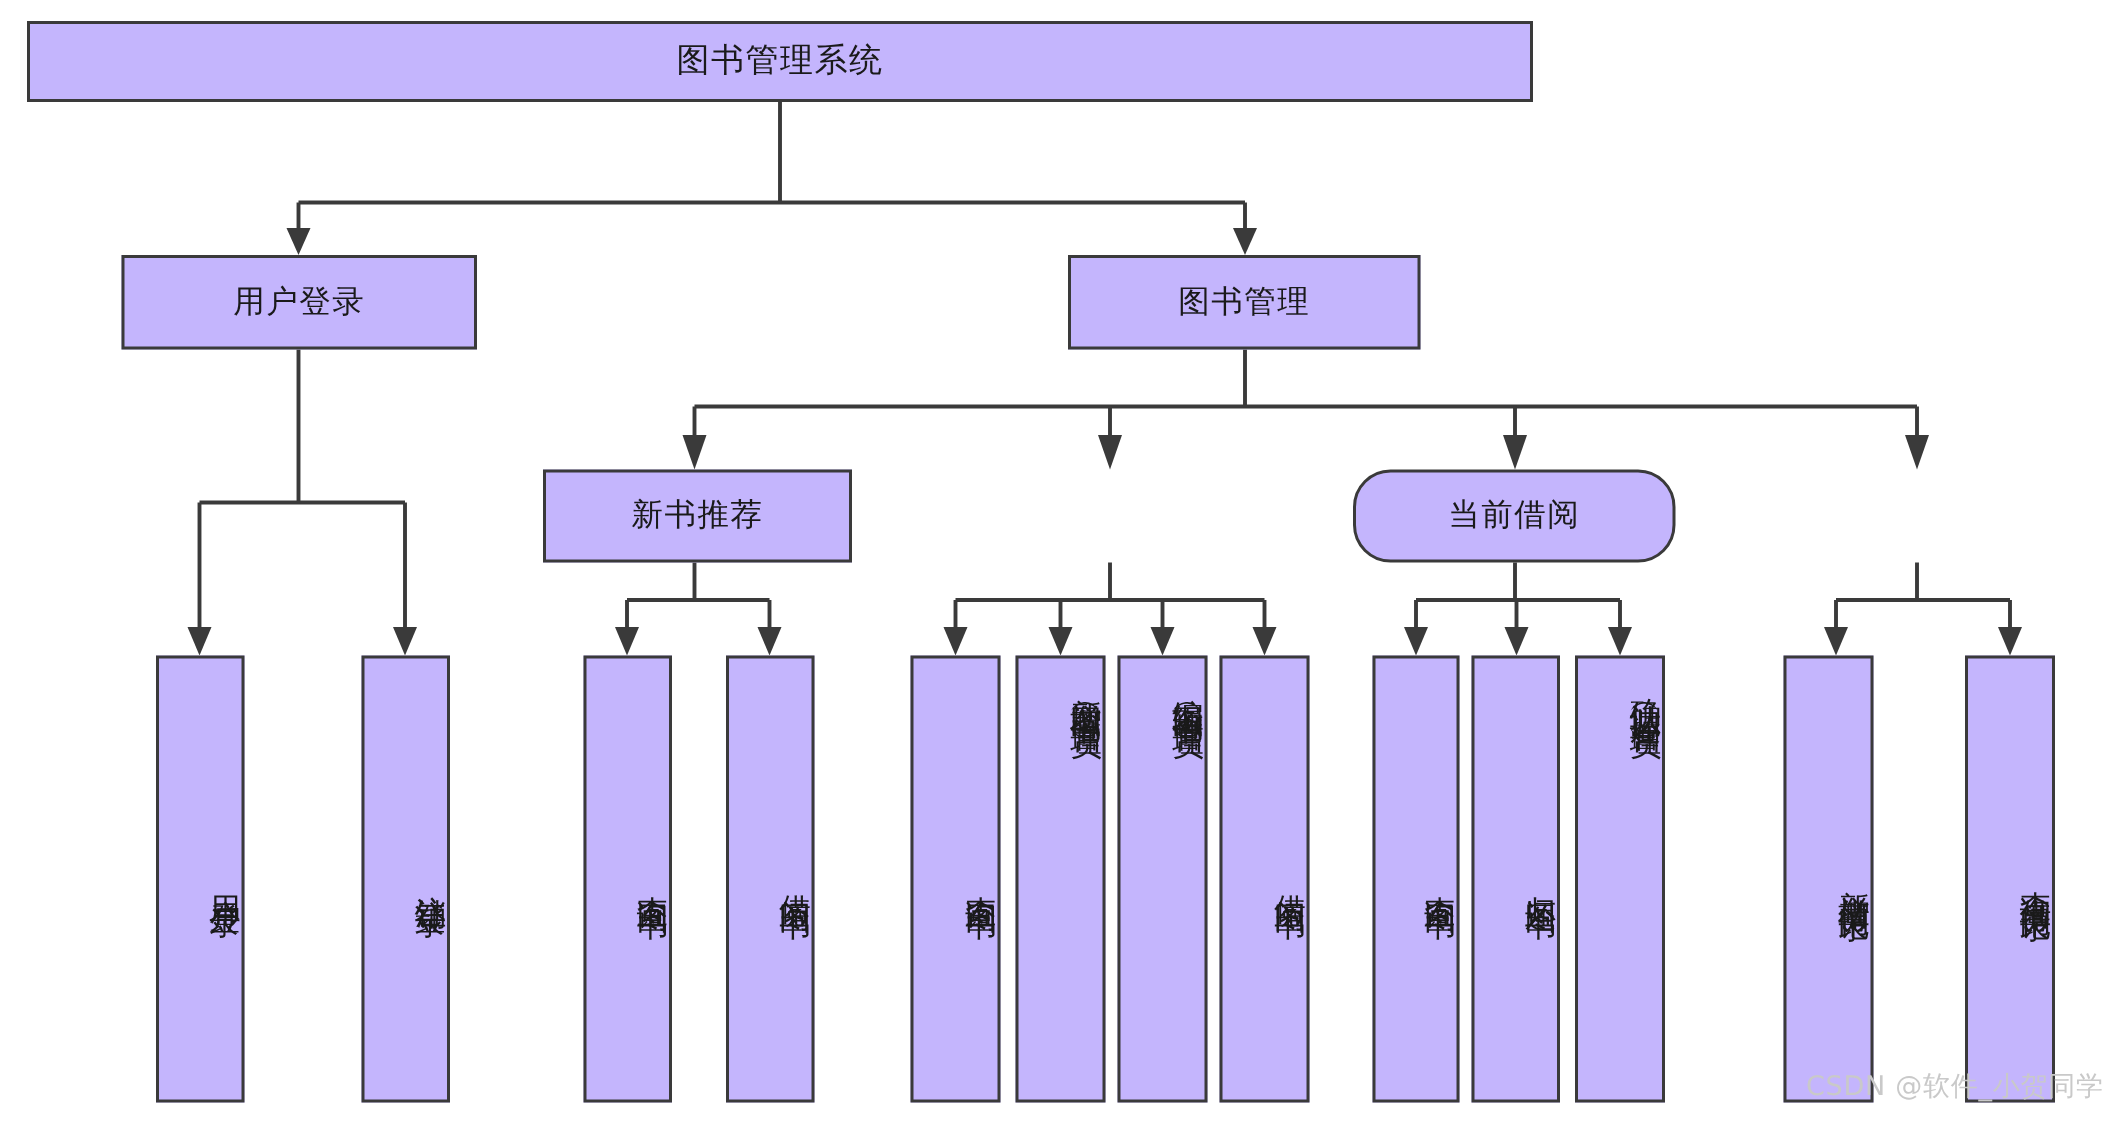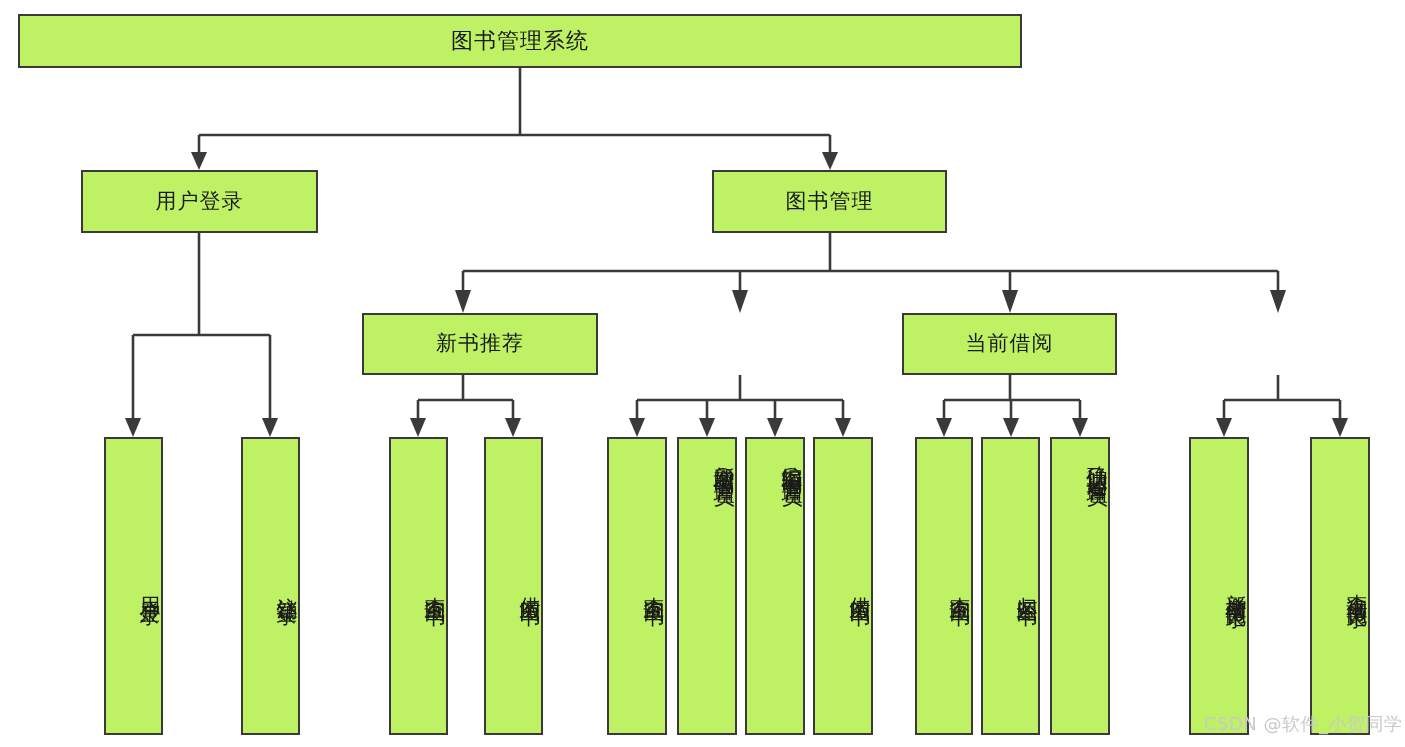--- a/index.html
+++ b/index.html
@@ -11,21 +11,21 @@
     overflow:hidden;
     position:relative;
   }
   #diagram{
     position:absolute;top:0;left:0;
     width:1405px;height:747px;
   }
   .node{
     position:absolute;
     box-sizing:border-box;
-    background:#bef264;
+    background:#c4b5fd;
     border:2px solid #3a3a3a;
     display:flex;
     align-items:center;
     justify-content:center;
     color:#1a1a1a;
   }
   .node-h{
     font-size:21px;
     letter-spacing:1px;
     line-height:1.2;
@@ -136,22 +136,22 @@
     <polygon points="1216,418 1232,418 1224,437"></polygon>
     <line x1="1340" y1="400" x2="1340" y2="418"></line>
     <polygon points="1332,418 1348,418 1340,437"></polygon>
   </svg>
 
   <div class="node node-h node-root" style="left:18px;top:14px;width:1004px;height:54px;">图书管理系统</div>
 
   <div class="node node-h" style="left:81px;top:170px;width:237px;height:63px;">用户登录</div>
   <div class="node node-h" style="left:712px;top:170px;width:235px;height:63px;">图书管理</div>
 
-  <div class="node node-h" style="left:362px;top:313px;width:236px;height:62px;">新书推荐</div>
-  <div class="node node-h" style="left:902px;top:313px;width:215px;height:62px;">当前借阅</div>
+  <div class="node node-h" style="left:362px;top:313px;width:206px;height:62px;">新书推荐</div>
+  <div class="node node-h" style="left:902px;top:313px;width:215px;height:62px;border-radius:25px;">当前借阅</div>
 
   <div class="node node-v center-v" style="left:104px;top:437px;width:59px;height:298px;">用户登录</div>
   <div class="node node-v center-v" style="left:241px;top:437px;width:59px;height:298px;">注销登录</div>
 
   <div class="node node-v center-v" style="left:389px;top:437px;width:59px;height:298px;">查询图书</div>
   <div class="node node-v center-v" style="left:484px;top:437px;width:59px;height:298px;">借阅图书</div>
 
   <div class="node node-v center-v" style="left:607px;top:437px;width:60px;height:298px;">查询图书</div>
   <div class="node node-v" style="left:677px;top:437px;width:60px;height:298px;">新增图书（管理员）</div>
   <div class="node node-v" style="left:745px;top:437px;width:60px;height:298px;">编辑图书（管理员）</div>

